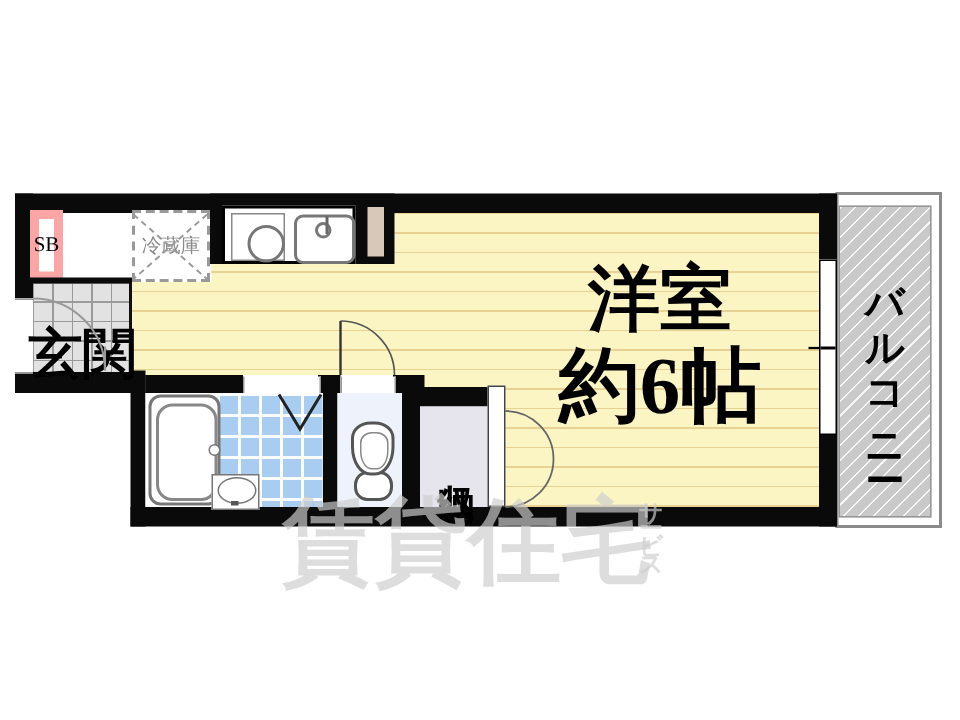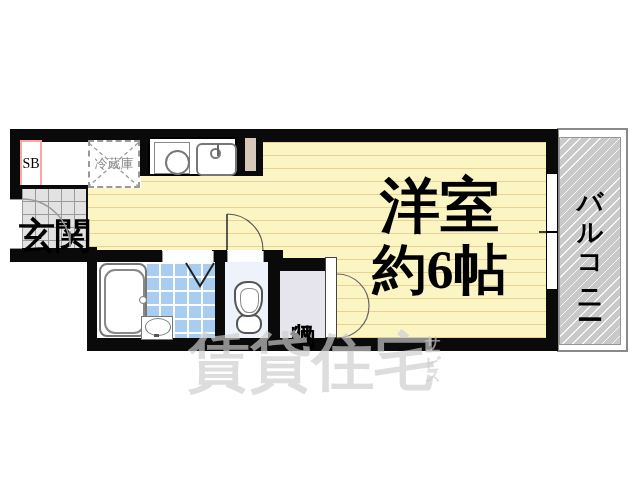--- a/index.html
+++ b/index.html
@@ -36,21 +36,21 @@
   
   #window{left:546px;top:173px;width:12px;height:117px;background:#fff;border:1px solid #000;z-index:8;}
   #window-divider{left:0;top:57px;width:10px;height:2px;background:#000;position:absolute;}
   
   #balcony-outer{left:557px;top:128px;width:71px;height:224px;background:#fff;border:2px solid #8a8a8a;z-index:2;}
   #balcony-hatch{left:559px;top:137px;width:62px;height:208px;z-index:3;border:1px solid #979797;
     background-color:#c9c9c9;
     background-image:repeating-linear-gradient(135deg,rgba(255,255,255,.85) 0 1px,rgba(0,0,0,0) 1px 7px);
     display:flex;align-items:center;justify-content:center;}
   
-  #sb-box{left:20px;top:140px;width:22px;height:47px;background:#fff;border:2px solid #fca5a5;z-index:7;
+  #sb-box{left:20px;top:140px;width:22px;height:47px;background:#fff;border:6px solid #fca5a5;z-index:7;
     display:flex;align-items:center;justify-content:center;font-size:14px;}
   #heater-box{left:40px;top:140px;width:48px;height:47px;background:#fff;border:2px solid #000;z-index:7;
     display:flex;flex-direction:column;align-items:center;justify-content:center;font-size:13px;line-height:1.25;}
   #boxes-underline{left:20px;top:185px;width:68px;height:4px;background:#0a0a0a;z-index:7;}
   #fridge-box{left:88px;top:140px;width:52px;height:48px;background:#fff;border:2px dashed #999;z-index:7;
     display:flex;align-items:center;justify-content:center;}
   #fridge-label{font-size:13px;color:#8a8a8a;background:#fff;padding:0 1px;z-index:2;position:relative;}
   
   #kitchen-counter{left:148px;top:137px;width:89px;height:39px;background:#fff;border:2px solid #000;z-index:9;}
   #burner-cell{left:4px;top:3px;width:34px;height:30px;border:1px solid #888;position:absolute;}
@@ -70,21 +70,21 @@
   #toilet-tank{left:236px;top:314px;width:26px;height:20px;background:#fff;border:2px solid #555;border-radius:9px;z-index:9;}
   #toilet-bowl{left:234px;top:281px;width:29px;height:36px;background:#fff;border:2px solid #555;z-index:10;
     border-radius:13px 13px 13px 13px / 11px 11px 19px 19px;}
   #toilet-seat{left:4px;top:5px;width:17px;height:23px;border:1px solid #888;position:absolute;
     border-radius:8px 8px 8px 8px / 7px 7px 12px 12px;}
   
   .label{position:absolute;color:#000;z-index:15;}
   #genkan-label{left:22px;top:198px;width:66px;height:44px;font-size:36px;font-weight:600;
     display:flex;align-items:center;justify-content:center;white-space:nowrap;margin-top:16px;}
   #main-room-label{left:350px;top:173px;width:180px;text-align:center;font-weight:600;line-height:1.12;}
-  #main-room-label .l1{font-size:60px;font-family:Liberation Serif, serif;}
+  #main-room-label .l1{font-size:48px;font-family:Liberation Serif, serif;}
   #main-room-label .l2{font-size:54px;}
   #storage-label{left:280px;top:271px;width:46px;height:67px;font-size:25px;font-weight:600;
     writing-mode:vertical-rl;display:flex;align-items:center;justify-content:center;letter-spacing:3px;}
   #balcony-label{writing-mode:vertical-rl;font-size:26px;font-weight:600;letter-spacing:4px;color:#000;}
   
   #lines{position:absolute;left:0;top:0;z-index:20;pointer-events:none;}
   
   #watermark-main{left:188px;top:331px;font-family:"Liberation Sans","DejaVu Sans",sans-serif;
     font-size:62px;font-weight:700;line-height:1;letter-spacing:0px;color:rgba(205,205,205,0.68);
     white-space:nowrap;z-index:50;}

